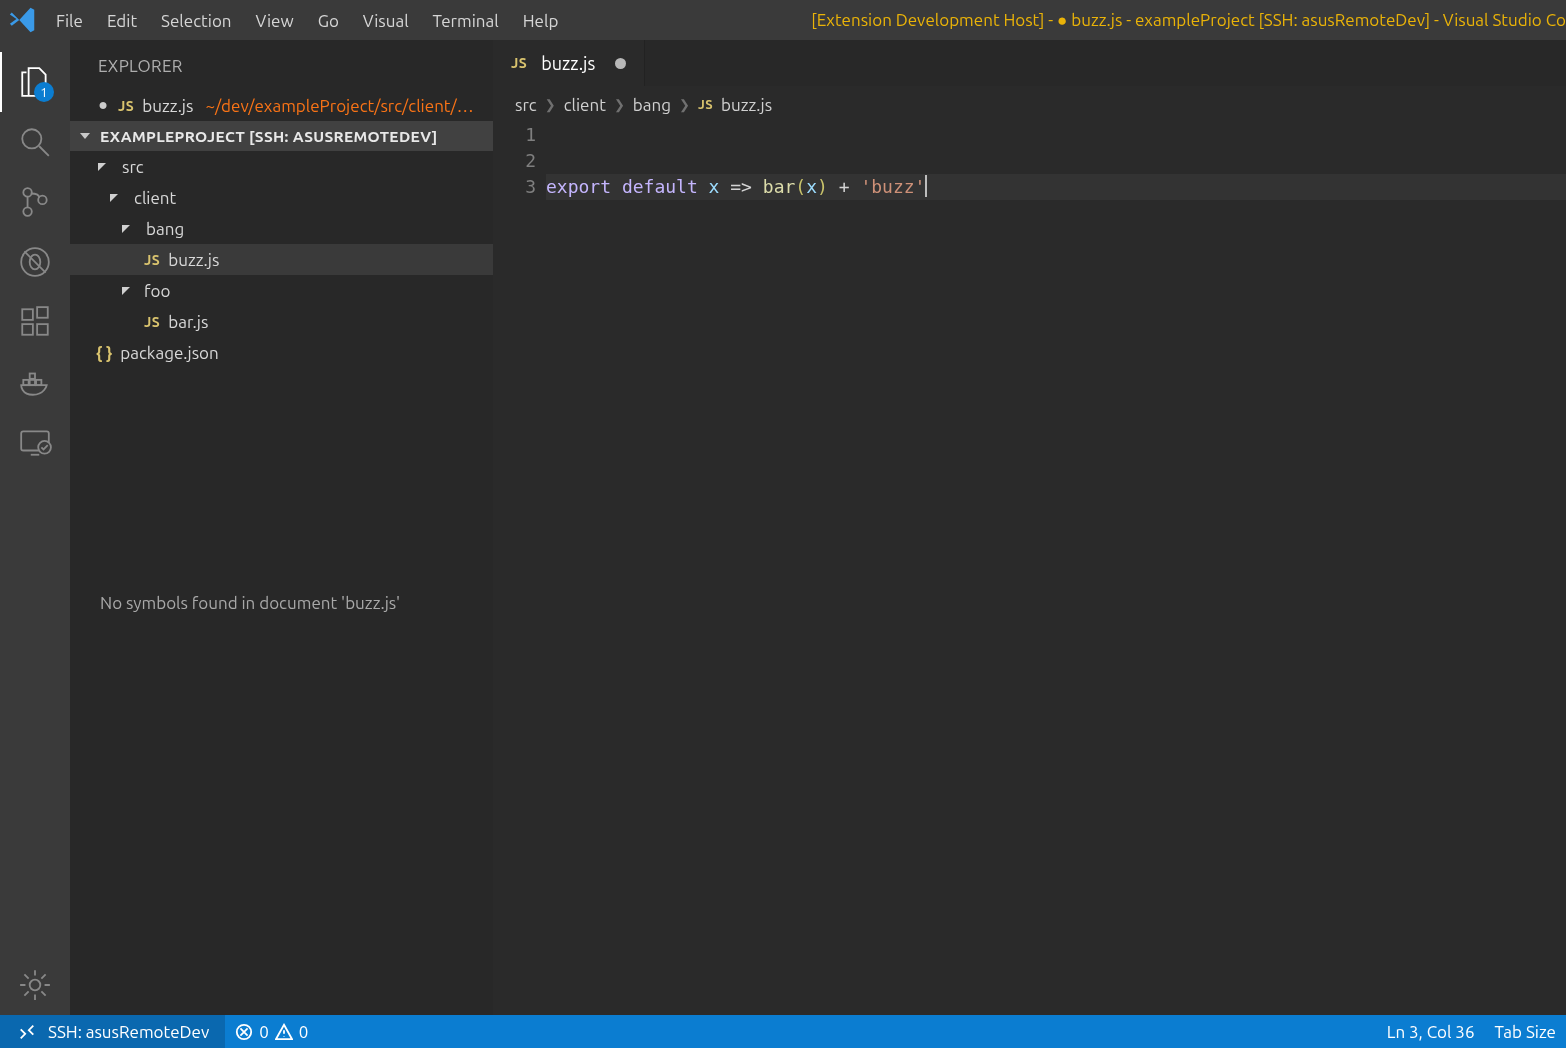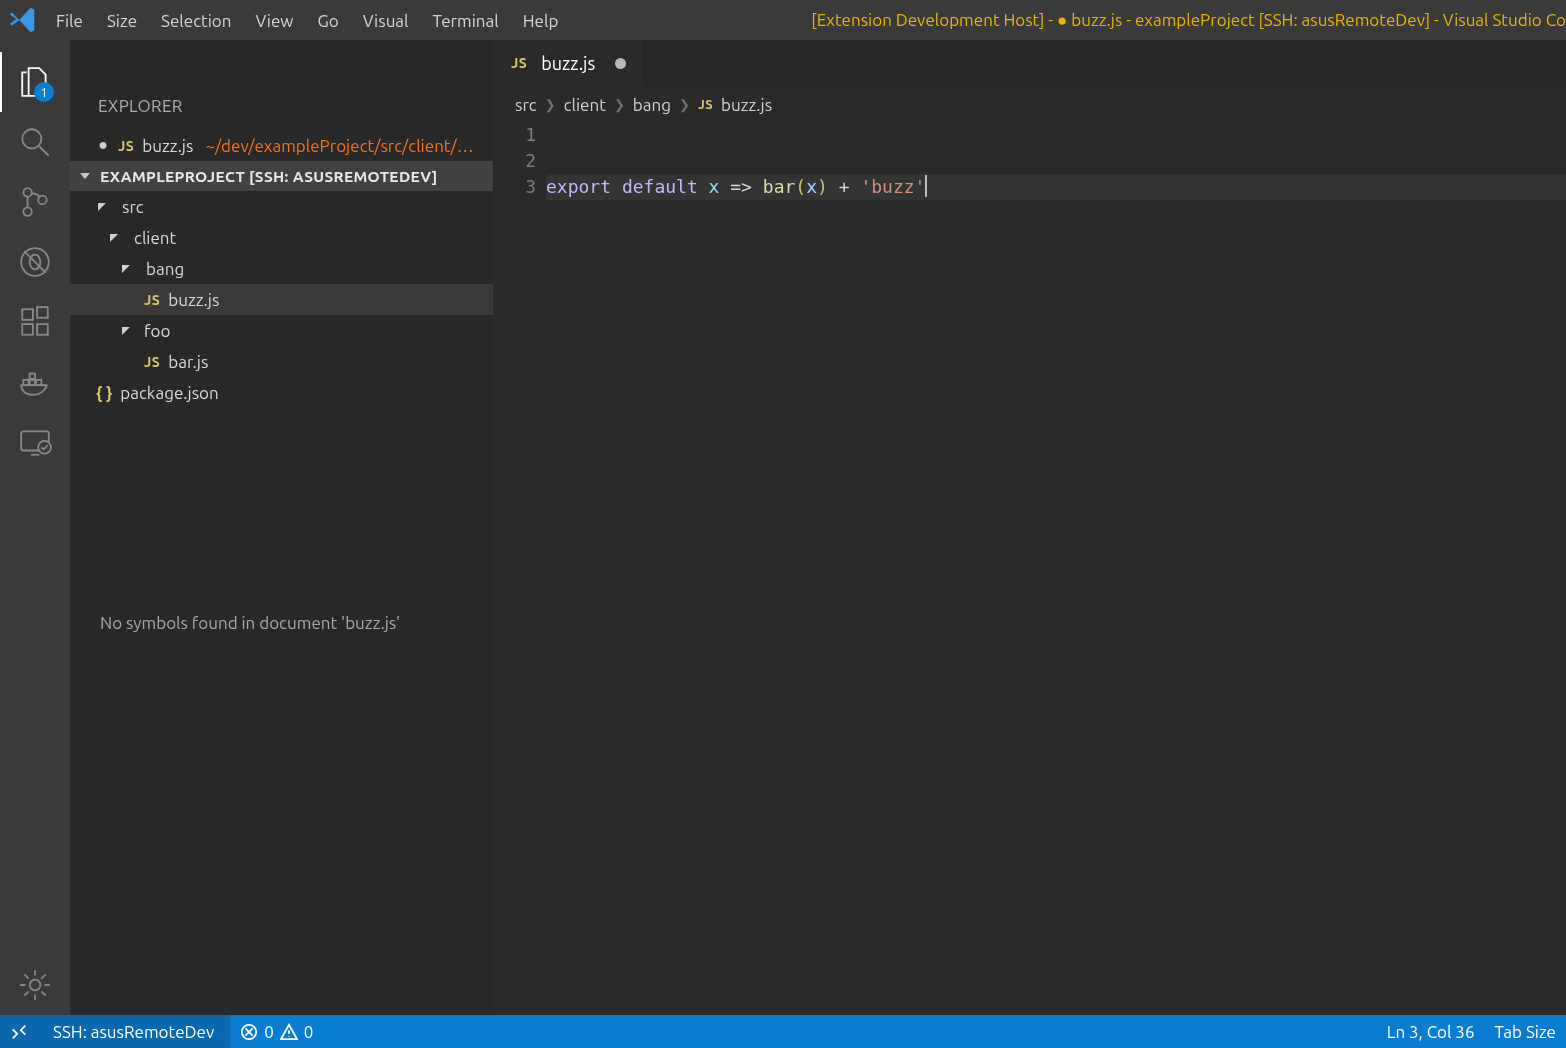--- a/index.html
+++ b/index.html
@@ -50,21 +50,21 @@
 
 .sidebar {
   width:423px;
   background:#282828;
   display:flex; flex-direction:column;
   min-height:0;
 }
 .side-title {
   height:50px; display:flex;align-items:center;
   padding-left:28px;
-  color:#aeaeae; letter-spacing:.3px;margin-top:40px;
+  color:#aeaeae; letter-spacing:.3px;
 }
 .section-hdr {
   background:#414141;
   height:30px;
   display:flex; align-items:center;
   padding-left:10px;
   font-weight:600; font-size:15.5px; color:#e8e8e8;
   letter-spacing:.3px;
   cursor:pointer;
 }
@@ -138,21 +138,21 @@
 
 .statusbar {
   height:33px;
   background:#0b7dd1;
   display:flex; align-items:center;
   color:#fff; font-size:17px;
 }
 .sb-remote {
   background:#0a68af;
   height:100%; display:flex;align-items:center;
-  padding:0 16px 0 10px; gap:25px;
+  padding:0 16px 0 18px; gap:12px;
 }
 .sb-item { display:flex;align-items:center;gap:6px; padding:0 10px; cursor:pointer;}
 .sb-spacer { flex:1;}
 
 .tw {
   width:0;height:0;
   display:inline-block;
 }
 .tw.downsm { border-left:5px solid transparent;border-right:5px solid transparent;border-top:6px solid #c8c8c8;}
 .tw.edge {
@@ -165,21 +165,21 @@
 <body>
 
 <div class="titlebar">
   <div class="logo">
     <svg viewBox="0 0 32 32">
         <path d="M24 3 L12 16 L24 29 L28 27 L28 5 Z M12 16 L4 22 L2 20 L9 15 L2 10 L4 8 Z" fill="#3a9ae8"></path>
       </svg>
   </div>
   <div class="menu">
     <div class="menu-item">File</div>
-    <div class="menu-item">Size</div>
+    <div class="menu-item">Edit</div>
     <div class="menu-item">Selection</div>
     <div class="menu-item">View</div>
     <div class="menu-item">Go</div>
     <div class="menu-item">Visual</div>
     <div class="menu-item">Terminal</div>
     <div class="menu-item">Help</div>
   </div>
   <div class="win-title">[Extension Development Host] - ● buzz.js - exampleProject [SSH: asusRemoteDev] - Visual Studio Co</div>
 </div>
 

